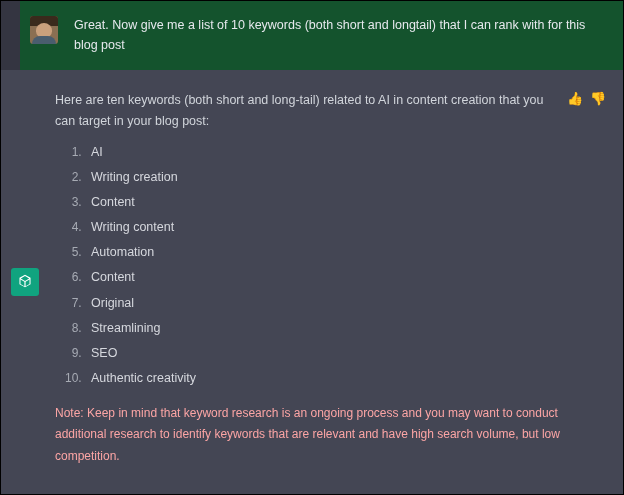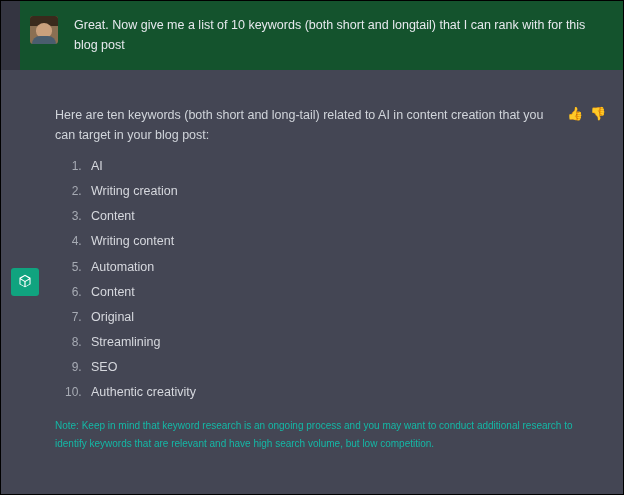--- a/index.html
+++ b/index.html
@@ -124,23 +124,23 @@
     font-size: 12.5px;
     line-height: 1.45;
     color: #d6d8de;
   }
   ol.kw-list li::marker {
     color: #a7abb4;
     font-size: 12px;
   }
   .note {
     margin: 0;
-    font-size: 10px;
+    font-size: 12px;
     line-height: 1.78;
-    color: #14b8a6;
+    color: #fca5a5;
     padding-right: 34px;
   }
   .thumb {
     font-size: 13px;
   }
 </style>
 </head>
 <body>
 
 <div class="chat">

